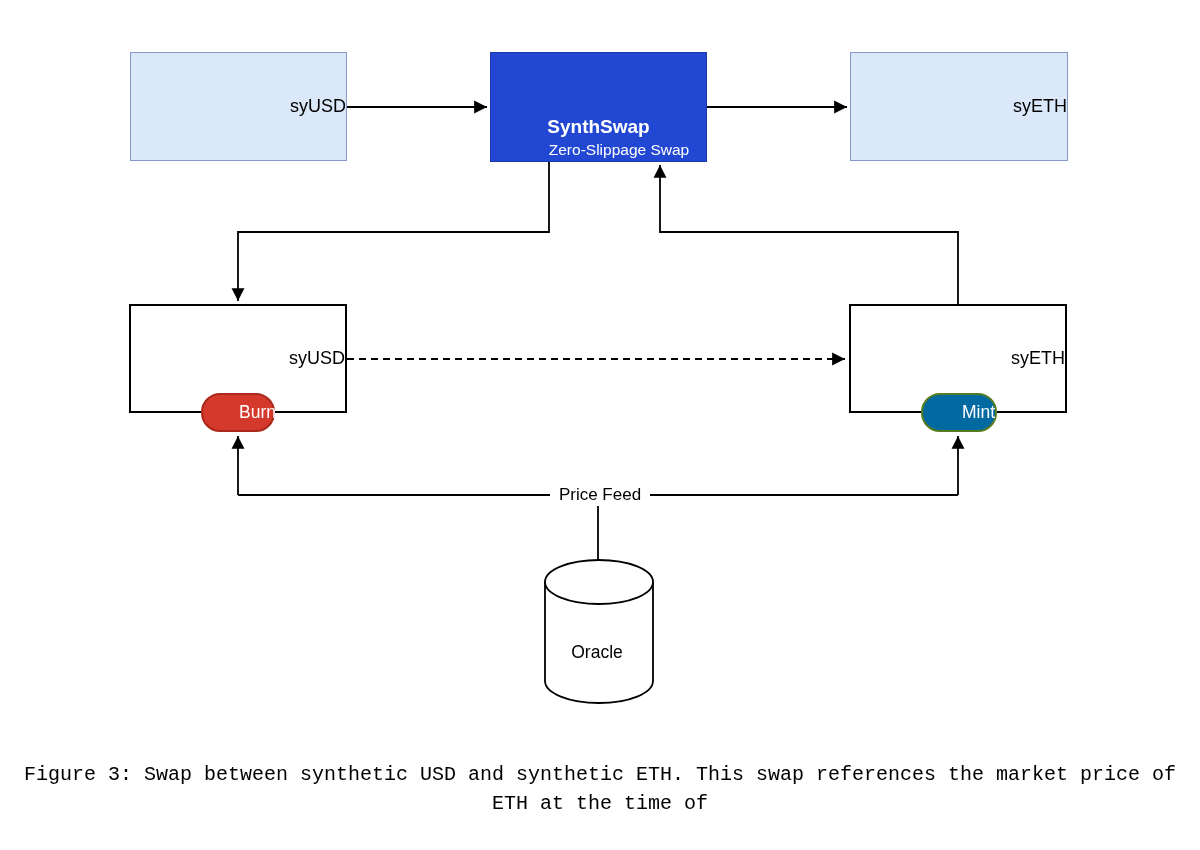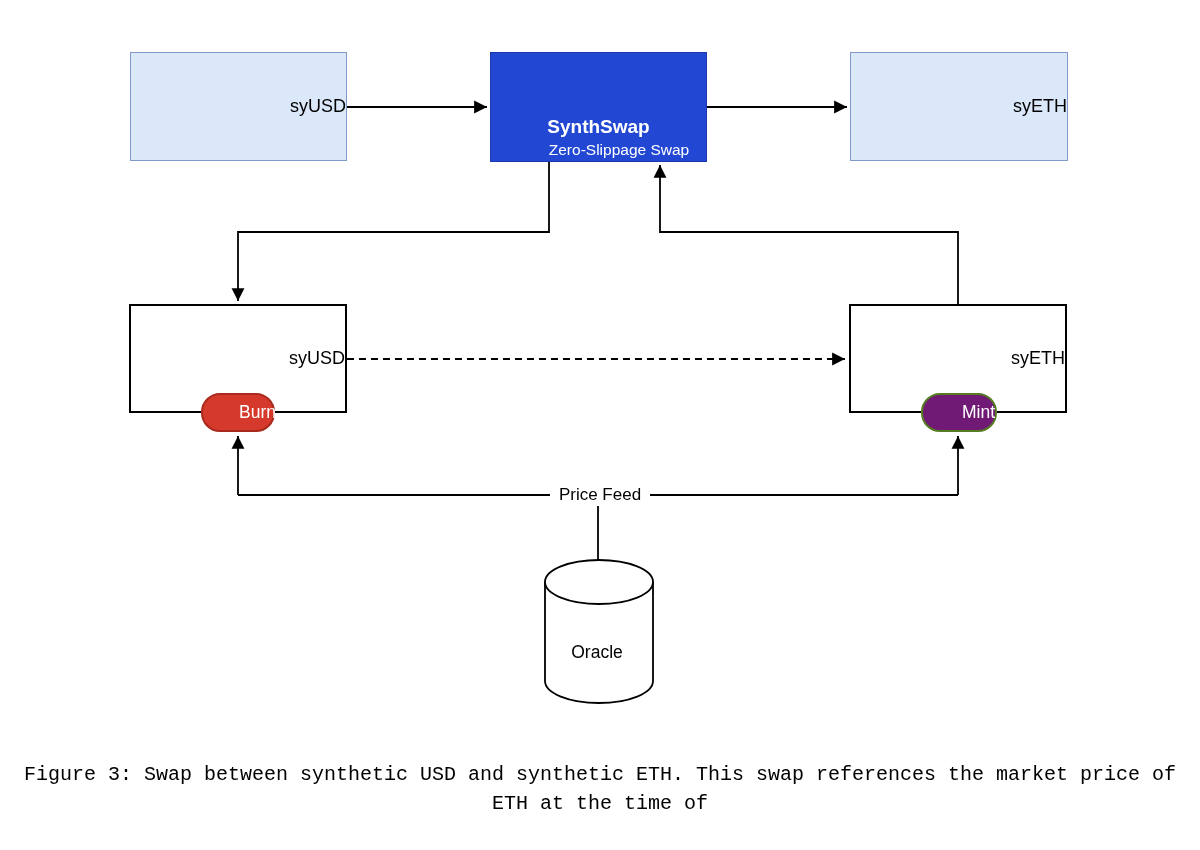--- a/index.html
+++ b/index.html
@@ -27,21 +27,21 @@
   .plainbox{
     background:#ffffff;border:2px solid #000000;font-size:18px;
   }
   .badge{
     position:absolute;display:flex;align-items:center;justify-content:center;
     box-sizing:border-box;border-radius:19px;color:#ffffff;font-size:17.5px;
     z-index:5;
     padding-left:39px;
   }
   .burn{background:#d5392b;border:2px solid #a92a1c;}
-  .mint{background:#701a75;border:2px solid #567c22;}
+  .mint{background:#0369a1;border:2px solid #567c22;}
 
   #top-syusd{left:130px;top:52px;width:217px;height:109px;}
   #synthswap{left:490px;top:52px;width:217px;height:110px;}
   #top-syeth{left:850px;top:52px;width:218px;height:109px;}
   #mid-syusd{left:129px;top:304px;width:218px;height:109px;}
   #mid-syeth{left:849px;top:304px;width:218px;height:109px;}
   #burn-badge{left:201px;top:393px;width:74px;height:39px;}
   #mint-badge{left:921px;top:393px;width:76px;height:39px;}
 
   #price-feed-label{

